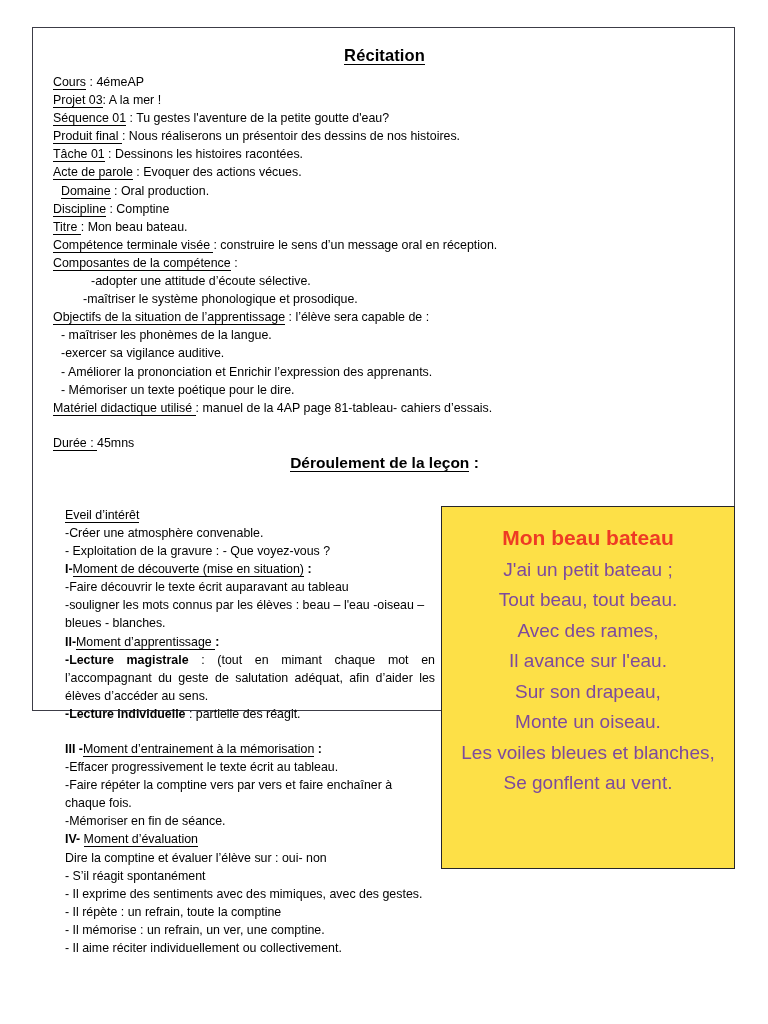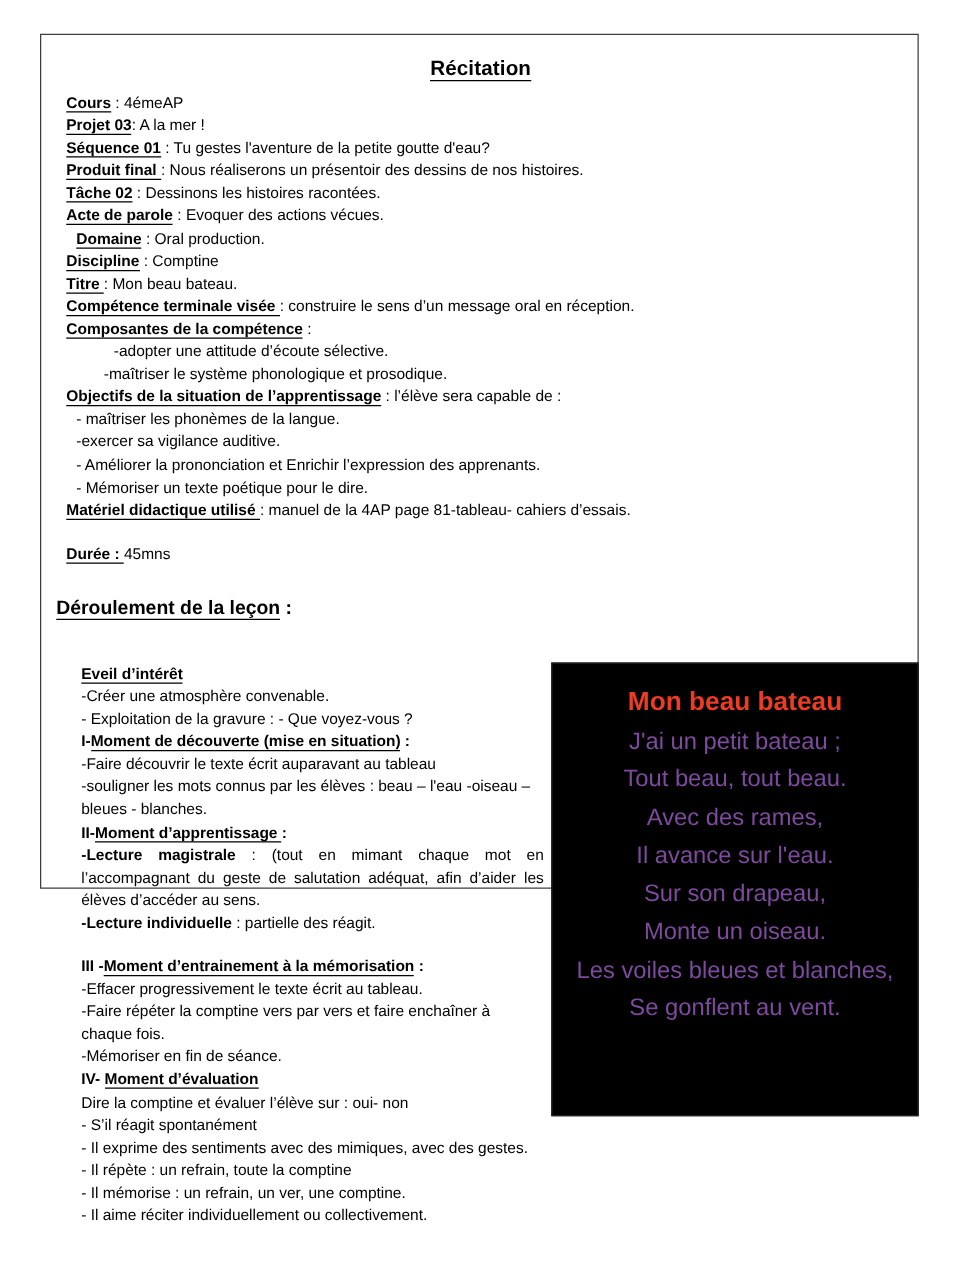--- a/index.html
+++ b/index.html
@@ -55,42 +55,42 @@
     margin: 0;
     padding: 0 0 0 8px;
     list-style: none;
   }
   .line {
     font-size: 12.4px;
     line-height: 18.1px;
     white-space: nowrap;
   }
   .lbl {
-    font-weight: bold;
+    font-weight: normal;
     border-bottom: 1.3px solid #000;
     display: inline;
     margin-top: 16px;
   }
   .lbl-nb {
     font-weight: bold;
     display: inline;
   }
   .val { font-weight: normal; }
 
   .indent1 { padding-left: 38px; }
   .indent-sm { padding-left: 8px; }
   .indent-dash { padding-left: 30px; }
   .gap-16 { height: 17px; }
 
   
   .section-heading {
+    text-align: center;
     font-size: 15.5px;
     font-weight: bold;
     padding-top: 2px;
-    margin-top: 24px;
   }
   .section-heading .u {
     border-bottom: 1.5px solid #000;
   }
 
   
   .lower {
     position: relative;
   }
   .left-col {
@@ -108,21 +108,21 @@
 
   
   .poem-box {
     position: absolute;
     left: 396px;
     top: 0px;
     width: 294px;
     height: 363px;
     border: 1.6px solid #262629;
     box-sizing: border-box;
-    background: #000000;
+    background: #fde047;
     text-align: center;
     padding-top: 16px;
   }
   .poem-title {
     font-size: 21px;
     font-weight: bold;
     color: #ee3b24;
     line-height: 30px;
     margin-bottom: 2px;
   }
@@ -155,21 +155,21 @@
 
       <div class="line">
         <span class="lbl">Séquence 01</span><span class="val"> : </span><span class="val">Tu gestes l'aventure de la petite goutte d'eau?</span>
       </div>
 
       <div class="line">
         <span class="lbl">Produit final </span><span class="val">: </span><span class="val">Nous réaliserons un présentoir des dessins de nos histoires.</span>
       </div>
 
       <div class="line">
-        <span class="lbl">Tâche 02</span><span class="val"> : </span><span class="val">Dessinons les histoires racontées.</span>
+        <span class="lbl">Tâche 01</span><span class="val"> : </span><span class="val">Dessinons les histoires racontées.</span>
       </div>
 
       <div class="line">
         <span class="lbl">Acte de parole</span><span class="val"> : </span><span class="val">Evoquer des actions vécues.</span>
       </div>
 
       <div class="line indent-sm">
         <span class="lbl">Domaine</span><span class="val"> : </span><span class="val">Oral production.</span>
       </div>
 

